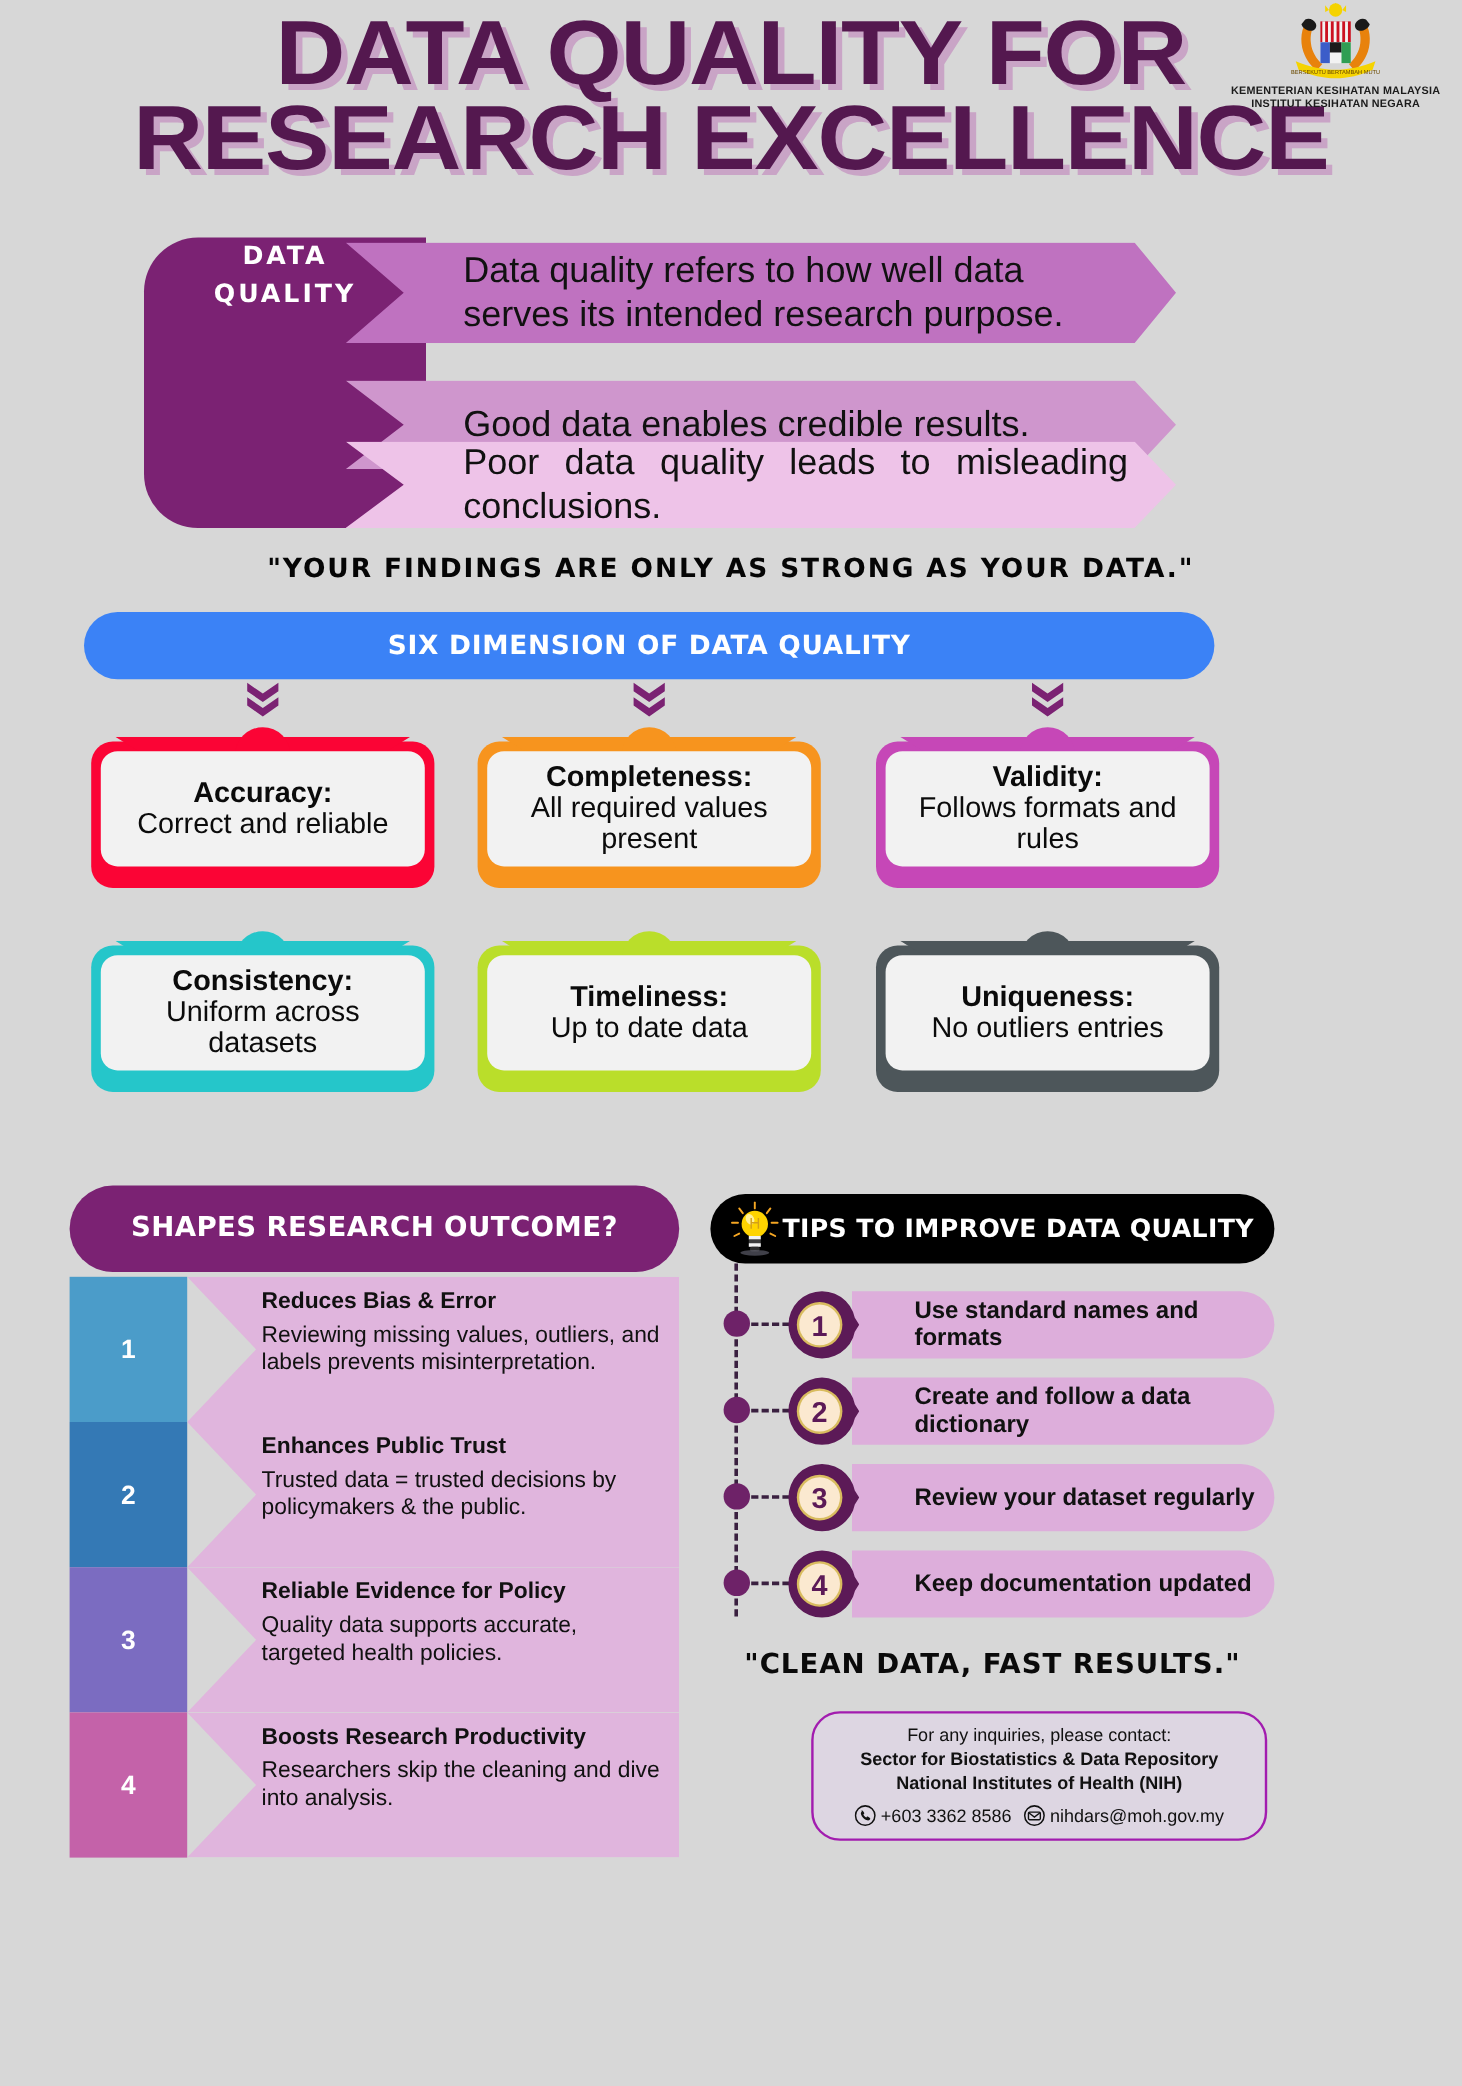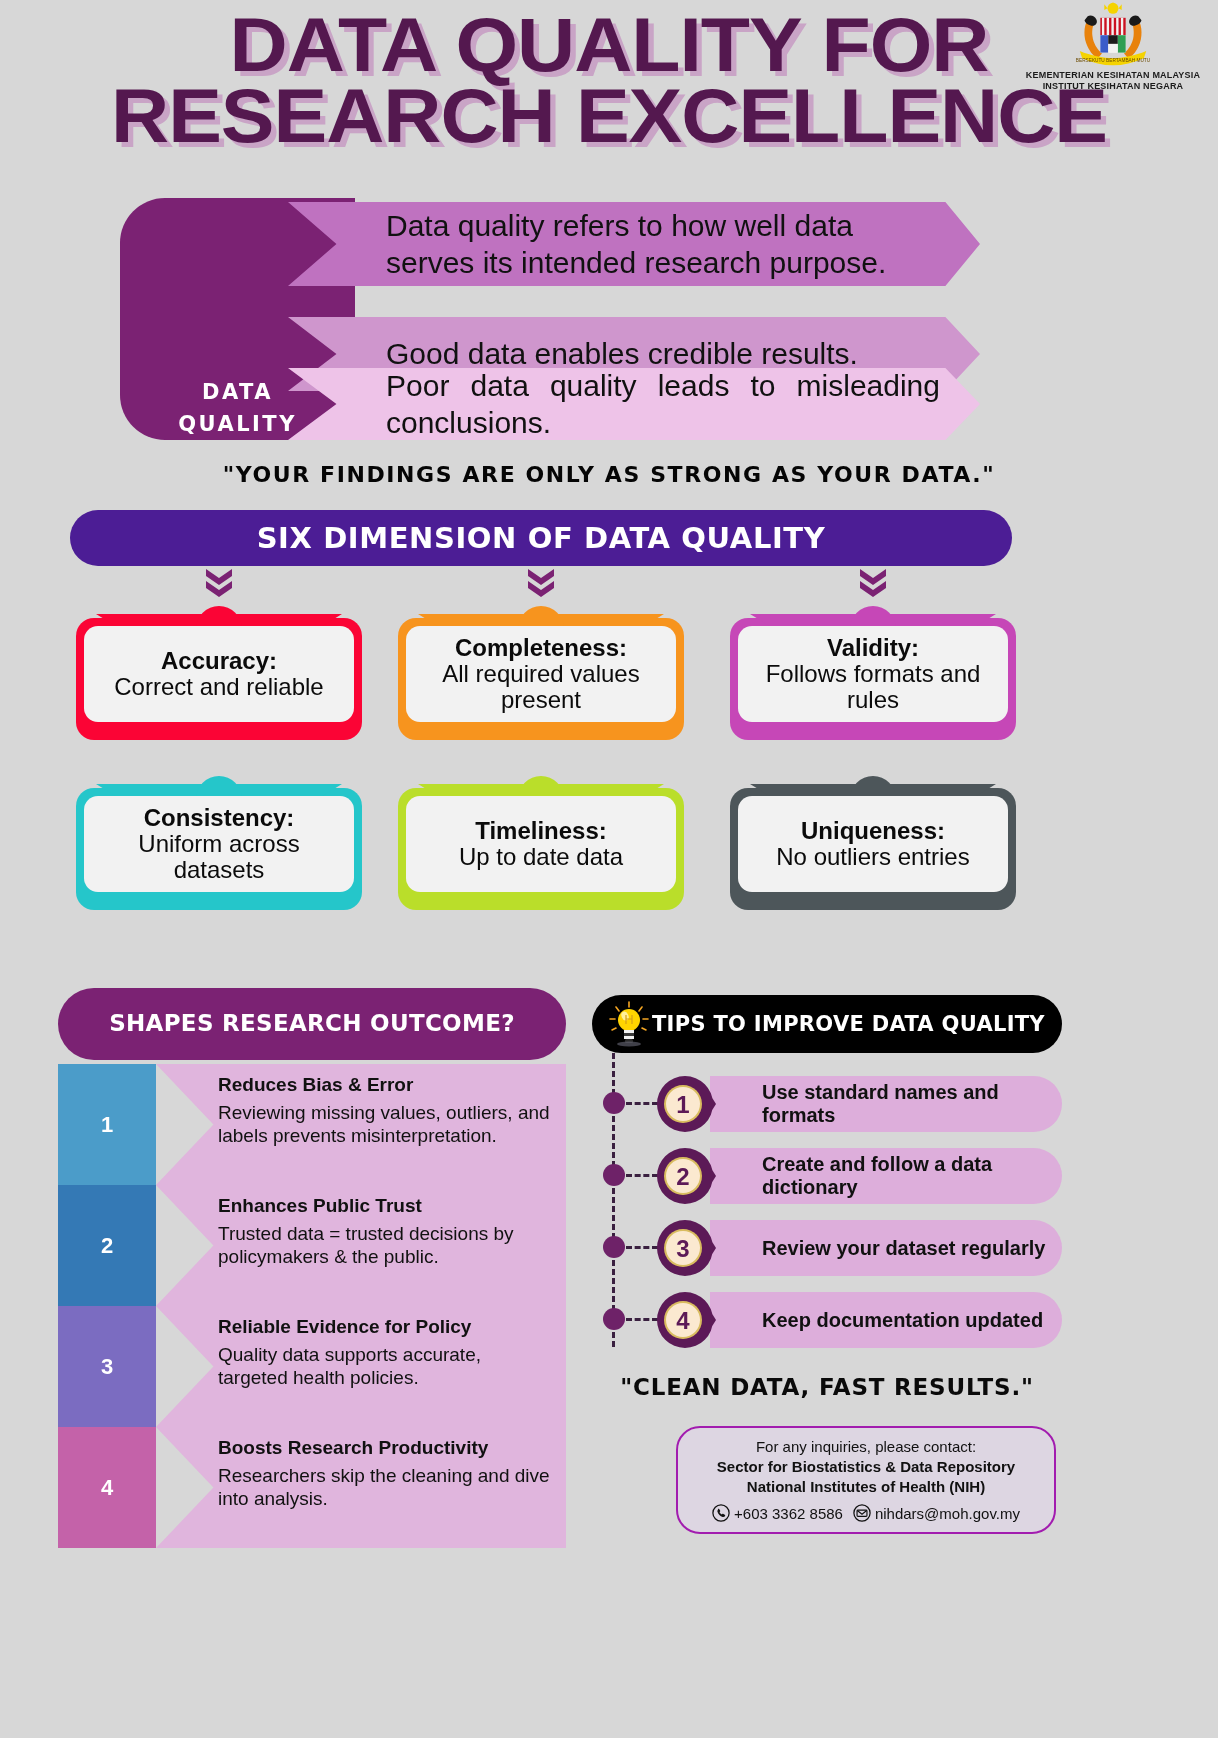--- a/index.html
+++ b/index.html
@@ -49,21 +49,21 @@
     position: absolute;
     top: 198px; left: 120px;
     width: 860px; height: 250px;
   }
   .dq-left {
     position: absolute;
     left: 0; top: 0;
     width: 235px; height: 242px;
     background: #7b2273;
     border-radius: 45px 0 0 45px;
-    display: flex; align-items: flex-end; justify-content: center;
+    display: flex; align-items: flex-start; justify-content: center;
   }
   .dq-left-text {
     color: #fff;
     font-weight: bold;
     font-size: 21px;
     letter-spacing: 2.5px;
     text-align: center;
     line-height: 1.5;
     font-family: "DejaVu Sans", sans-serif;
   }
@@ -96,27 +96,27 @@
     font-size: 22px;
     letter-spacing: 1.6px;
     color: #050505;
   }
 
   
   .six-banner {
     position: absolute;
     top: 510px; left: 70px;
     width: 942px; height: 56px;
-    background: #4c1d95;
+    background: #3b82f6;
     border-radius: 28px;
     display: flex; align-items: center; justify-content: center;
     color: #fff;
     font-family: "DejaVu Sans", sans-serif;
     font-weight: bold;
-    font-size: 29px;
+    font-size: 22px;
     letter-spacing: 0.6px;
   }
 
   
   .dims { position: absolute; top: 566px; left: 0; width: 1218px; }
   .dim-row { position: relative; height: 186px; }
   .dim-cell {
     position: absolute;
     width: 286px;
   }

